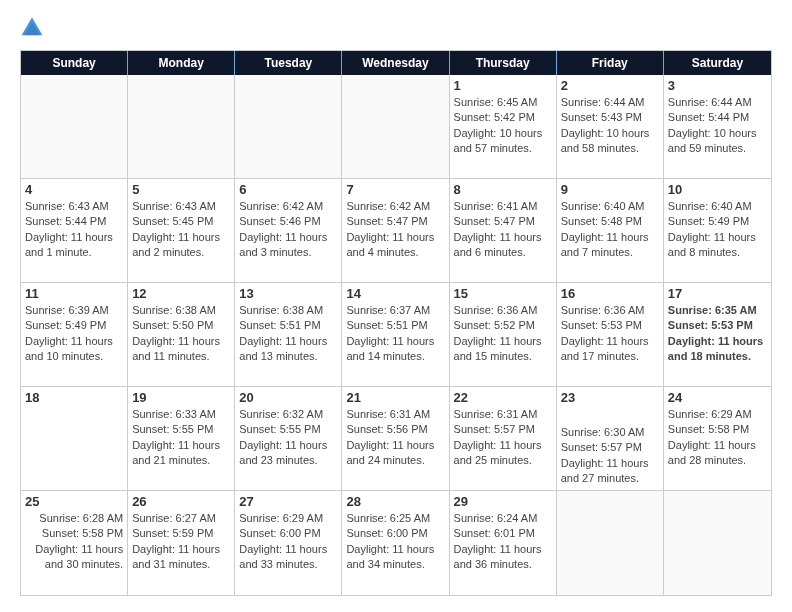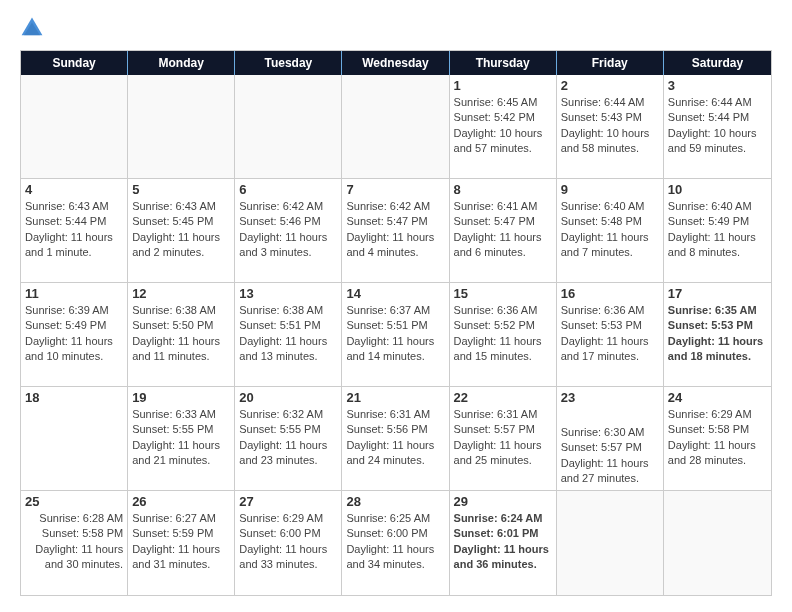--- a/index.html
+++ b/index.html
@@ -314,21 +314,21 @@
 Daylight: 11 hours and 33 minutes.</div>
           </div>
           <div class="day-cell">
             <div class="day-number">28</div>
             <div class="day-info" style="white-space: pre-line;">Sunrise: 6:25 AM
 Sunset: 6:00 PM
 Daylight: 11 hours and 34 minutes.</div>
           </div>
           <div class="day-cell">
             <div class="day-number">29</div>
-            <div class="day-info" style="white-space: pre-line; font-weight: bold;">Sunrise: 6:24 AM
+            <div class="day-info" style="white-space: pre-line;">Sunrise: 6:24 AM
 Sunset: 6:01 PM
 Daylight: 11 hours and 36 minutes.</div>
           </div>
           <div class="day-cell empty"></div>
           <div class="day-cell empty"></div>
         </div>
       </div>
   </div>
 </div>
 

